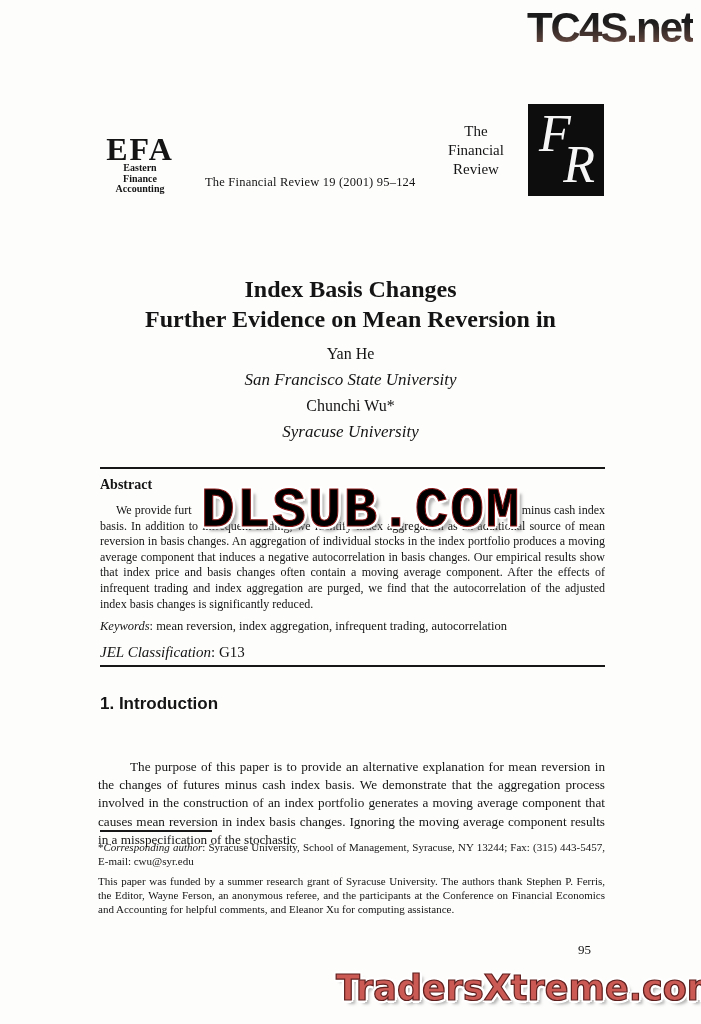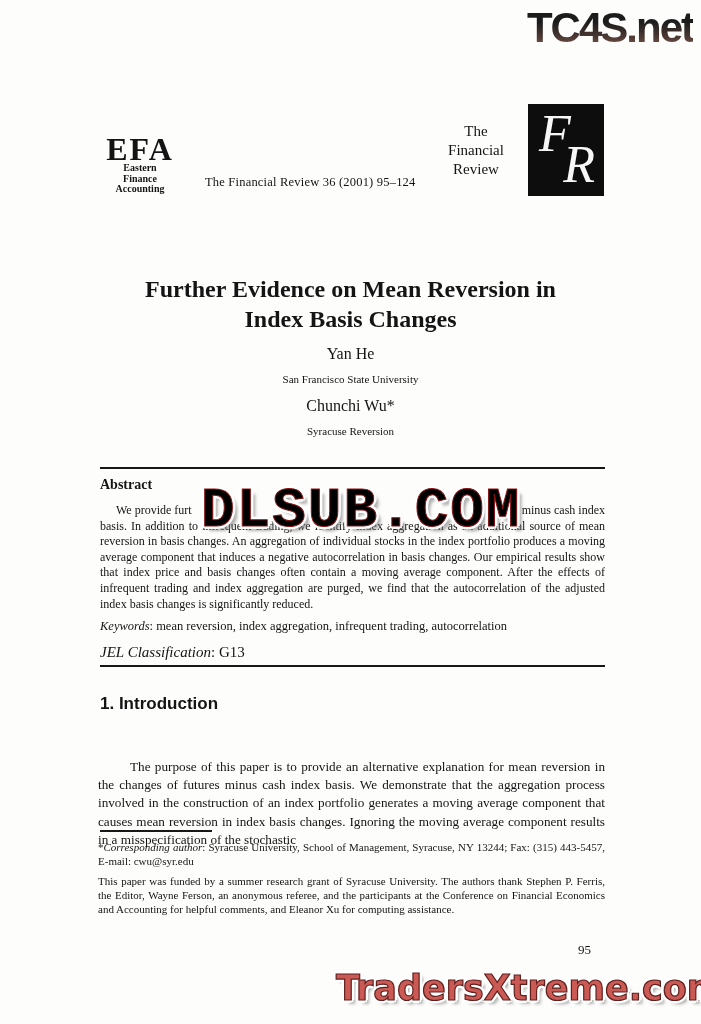--- a/index.html
+++ b/index.html
@@ -59,21 +59,21 @@
   .journal-ref { left:205px; top:175px; font-size:12.5px; letter-spacing:.2px; }
   .journal-name { left:428px; top:122px; width:96px; text-align:center; font-size:15px; line-height:19px;font-family:Liberation Serif, serif; }
   .fr-box { left:528px; top:104px; width:76px; height:92px; background:#0d0d0d; color:#f6f6f6; }
   .fr-f { position:absolute; left:11px; top:1px; font-size:52px; font-style:italic; line-height:1.1; }
   .fr-r { position:absolute; right:9px; bottom:3px; font-size:52px; font-style:italic; line-height:1.1; }
 
   
   .title { left:98px; top:274px; width:505px; text-align:center; font-size:24px; font-weight:bold; line-height:30px; }
   .authors { left:98px; top:344px; width:505px; text-align:center; }
   .author-name { font-size:16px; line-height:20px; margin-bottom:9px; }
-  .author-affil { font-size:11px; line-height:13px; margin-bottom:10px; }
+  .author-affil { font-size:17px; font-style:italic; line-height:13px; margin-bottom:10px; }
 
   
   .rule { left:100px; width:505px; height:2px; background:#171717; }
   .rule1 { top:467px; }
   .rule2 { top:665px; }
   .fn-rule { left:100px; top:830px; width:112px; height:2px; background:#171717; }
 
   
   .abstract-head { left:100px; top:477px; font-size:14px; font-weight:bold; }
   .abstract { left:100px; top:503px; width:505px; font-size:12px; line-height:15.6px; text-align:justify; }
@@ -105,43 +105,43 @@
 <div class="abs wm-bottom">TradersXtreme.com</div>
 
 <div class="abs efa">
 
   <div class="efa-acronym">EFA</div>
   <div class="efa-line">Eastern</div>
   <div class="efa-line">Finance</div>
   <div class="efa-line">Accounting</div>
 </div>
 
-<div class="abs journal-ref">The Financial Review 36 (2001)  95–124</div>
+<div class="abs journal-ref">The Financial Review 19 (2001)  95–124</div>
 
 <div class="abs journal-name">
   <div>The</div>
   <div>Financial</div>
   <div>Review</div>
 </div>
 
 <div class="abs fr-box">
   <span class="fr-f">F</span>
   <span class="fr-r">R</span>
 </div>
 
 <div class="abs title">
+  <div>Index Basis Changes</div>
   <div>Further Evidence on Mean Reversion in</div>
-  <div>Index Basis Changes</div>
 </div>
 
 <div class="abs authors">
   <div class="author-name">Yan He</div>
   <div class="author-affil">San Francisco State University</div>
   <div class="author-name">Chunchi Wu*</div>
-  <div class="author-affil">Syracuse Reversion</div>
+  <div class="author-affil">Syracuse University</div>
 </div>
 
 <div class="abs rule rule1"></div>
 
 <div class="abs abstract-head">Abstract</div>
 <div class="abs abstract">
   <div class="abs-line1">
     <span class="pre">We provide furt</span>
     <span class="gap"></span>
     <span class="post">res minus cash index</span>

